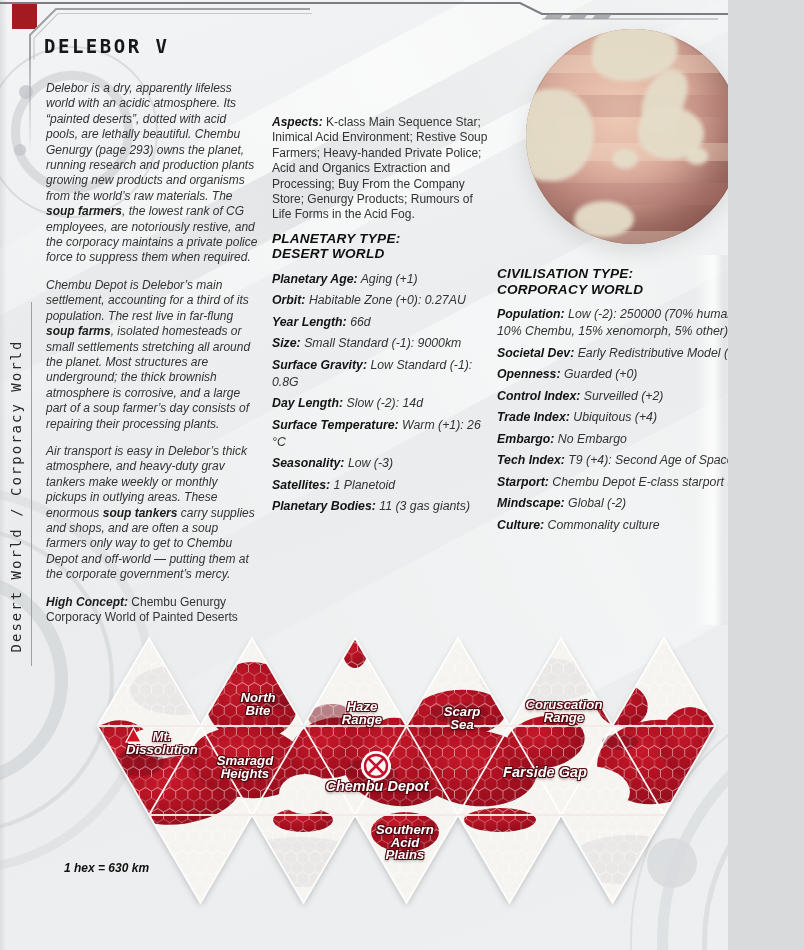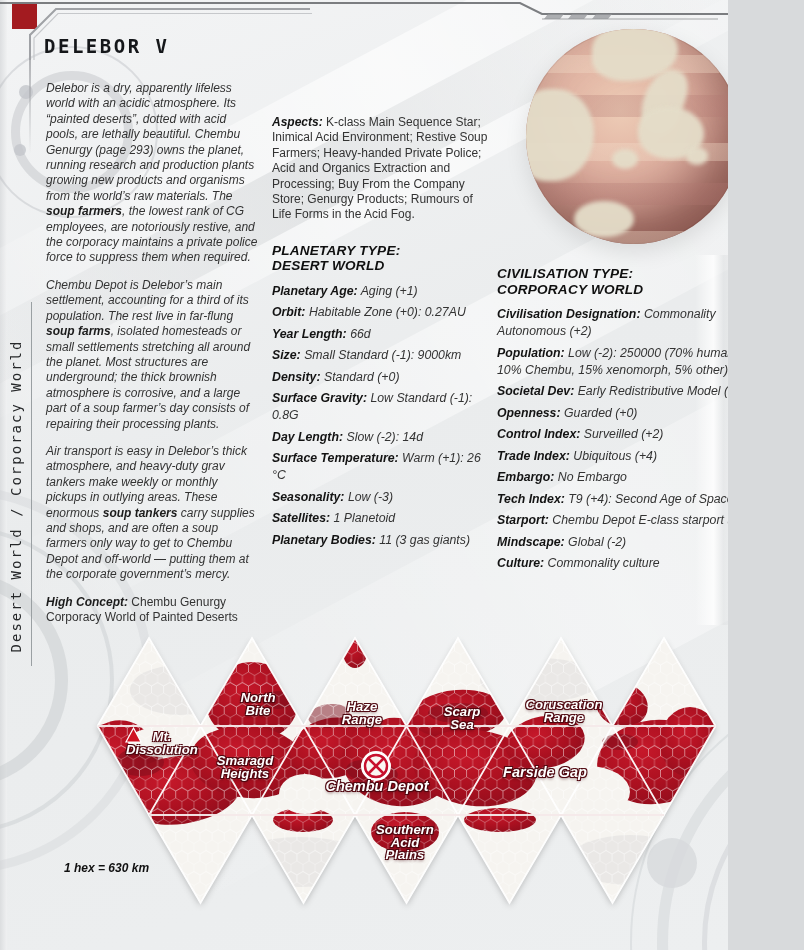--- a/index.html
+++ b/index.html
@@ -31,21 +31,21 @@
   .vdivider{position:absolute;left:31px;top:302px;width:1px;height:364px;background:#9aa0a3;z-index:4;}
   
   .col{position:absolute;z-index:5;font-size:12px;line-height:15.4px;}
   .col1{left:46px;top:47px;width:214px;font-style:italic;color:#333;margin-top:34px;}
   .col1 p{margin:0 0 12px 0;}
   .col1 b{color:#1c1c1c;}
   .col2{left:272px;top:115px;width:216px;color:#333;}
   .col3{left:497px;top:266px;width:255px;color:#333;}
   .bi{font-weight:bold;font-style:italic;color:#141414;}
   .up{font-style:normal;}
-  .aspects{margin:0 0 20px 0;}
+  .aspects{margin:0 0 8px 0;}
   .sheading{font-weight:bold;font-style:italic;font-size:13.6px;line-height:15.5px;color:#101010;margin:0 0 9px 0;letter-spacing:.2px;}
   .stat{margin:0 0 4.5px 0;font-style:italic;font-size:12.3px;line-height:17px;}
   .stat b{color:#131313;}
   .hc{margin-top:2px;}
   
   .planet{position:absolute;left:526px;top:29px;width:215px;height:215px;border-radius:50%;overflow:hidden;z-index:3;
     background:radial-gradient(circle at 44% 38%, #edccb6 0%, #e2b5a4 30%, #cf9c90 55%, #b58077 76%, #96655c 92%, #845950 100%);
     box-shadow: inset -16px -26px 48px rgba(95,48,42,.5), inset 12px 16px 36px rgba(232,198,178,.35),
                 inset 0 0 0 1px rgba(120,70,60,.25), 0 8px 22px rgba(0,0,0,.10);}
   .planet::before{content:"";position:absolute;inset:0;border-radius:50%;
@@ -140,35 +140,33 @@
     <p class="aspects"><b class="bi">Aspects:</b>
       <span class="up">K-class Main Sequence Star; Inimical Acid Environment; Restive Soup Farmers; Heavy-handed Private Police; Acid and Organics Extraction and Processing; Buy From the Company Store; Genurgy Products; Rumours of Life Forms in the Acid Fog.</span></p>
     <div class="sheading">
       <div>PLANETARY TYPE:</div>
       <div>DESERT WORLD</div>
     </div>
     <p class="stat"><b>Planetary Age:</b> <span>Aging (+1)</span></p>
     <p class="stat"><b>Orbit:</b> <span>Habitable Zone (+0): 0.27AU</span></p>
     <p class="stat"><b>Year Length:</b> <span>66d</span></p>
     <p class="stat"><b>Size:</b> <span>Small Standard (-1): 9000km</span></p>
-    <p class="stat"><b>Density:</b> <span>Standard (+0)</span></p>
     <p class="stat"><b>Surface Gravity:</b> <span>Low Standard (-1): 0.8G</span></p>
     <p class="stat"><b>Day Length:</b> <span>Slow (-2): 14d</span></p>
     <p class="stat"><b>Surface Temperature:</b> <span>Warm (+1): 26 °C</span></p>
     <p class="stat"><b>Seasonality:</b> <span>Low (-3)</span></p>
     <p class="stat"><b>Satellites:</b> <span>1 Planetoid</span></p>
     <p class="stat"><b>Planetary Bodies:</b> <span>11 (3 gas giants)</span></p>
   </div>
 
   <div class="col col3">
     <div class="sheading">
       <div>CIVILISATION TYPE:</div>
       <div>CORPORACY WORLD</div>
     </div>
-    <p class="stat"><b>Civilisation Designation:</b> <span>Commonality Autonomous (+2)</span></p>
     <p class="stat"><b>Population:</b> <span>Low (-2): 250000 (70% human, 10% Chembu, 15% xenomorph, 5% other)</span></p>
     <p class="stat"><b>Societal Dev:</b> <span>Early Redistributive Model (+0)</span></p>
     <p class="stat"><b>Openness:</b> <span>Guarded (+0)</span></p>
     <p class="stat"><b>Control Index:</b> <span>Surveilled (+2)</span></p>
     <p class="stat"><b>Trade Index:</b> <span>Ubiquitous (+4)</span></p>
     <p class="stat"><b>Embargo:</b> <span>No Embargo</span></p>
     <p class="stat"><b>Tech Index:</b> <span>T9 (+4): Second Age of Space</span></p>
     <p class="stat"><b>Starport:</b> <span>Chembu Depot E-class starport (+1)</span></p>
     <p class="stat"><b>Mindscape:</b> <span>Global (-2)</span></p>
     <p class="stat"><b>Culture:</b> <span>Commonality culture</span></p>

